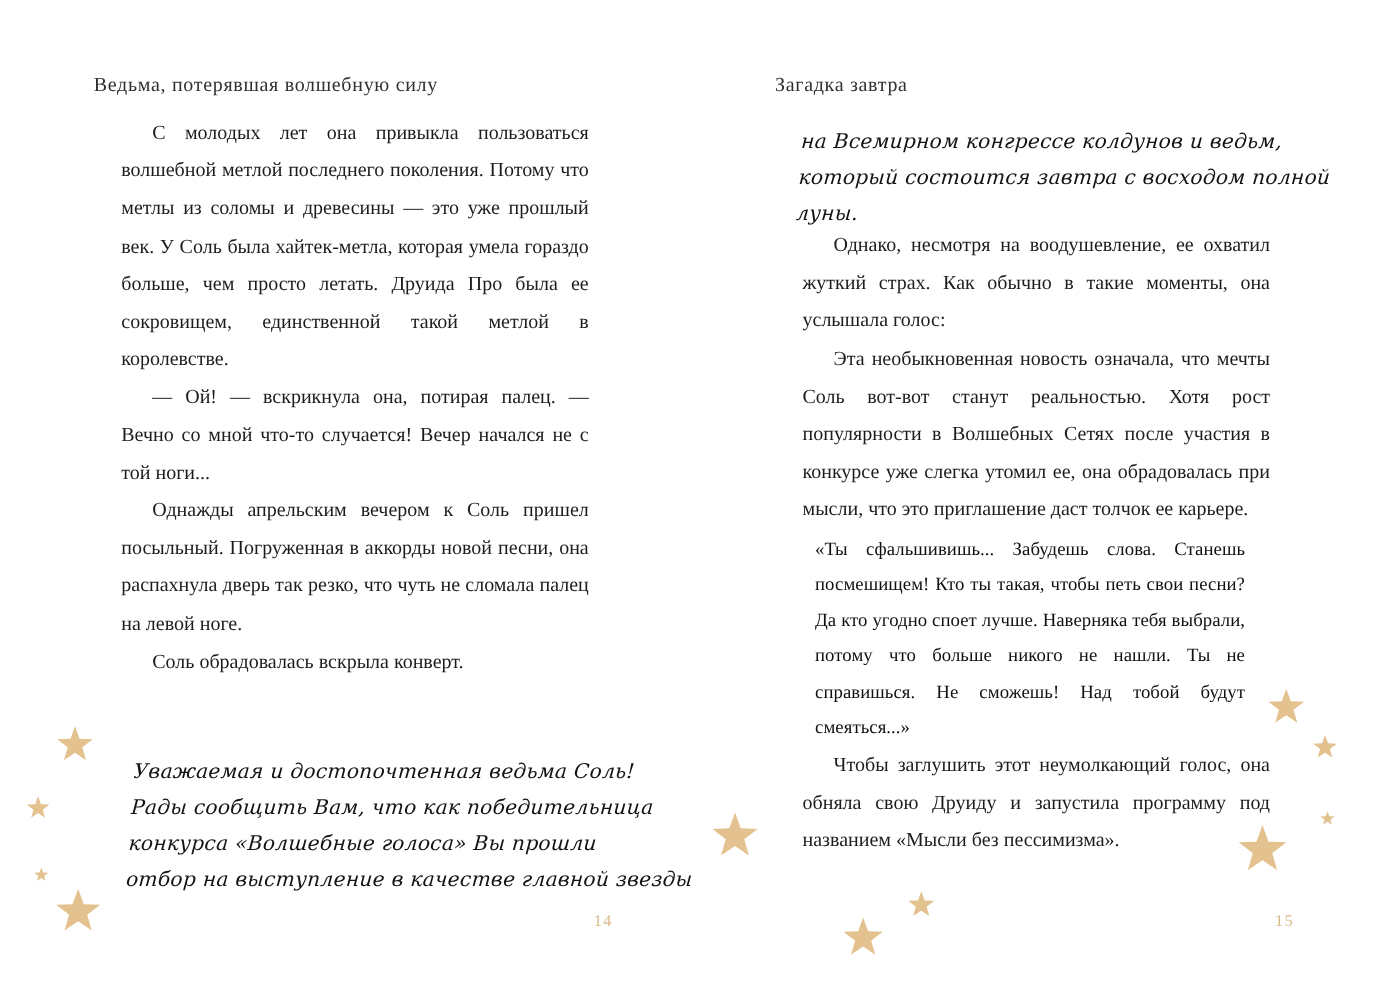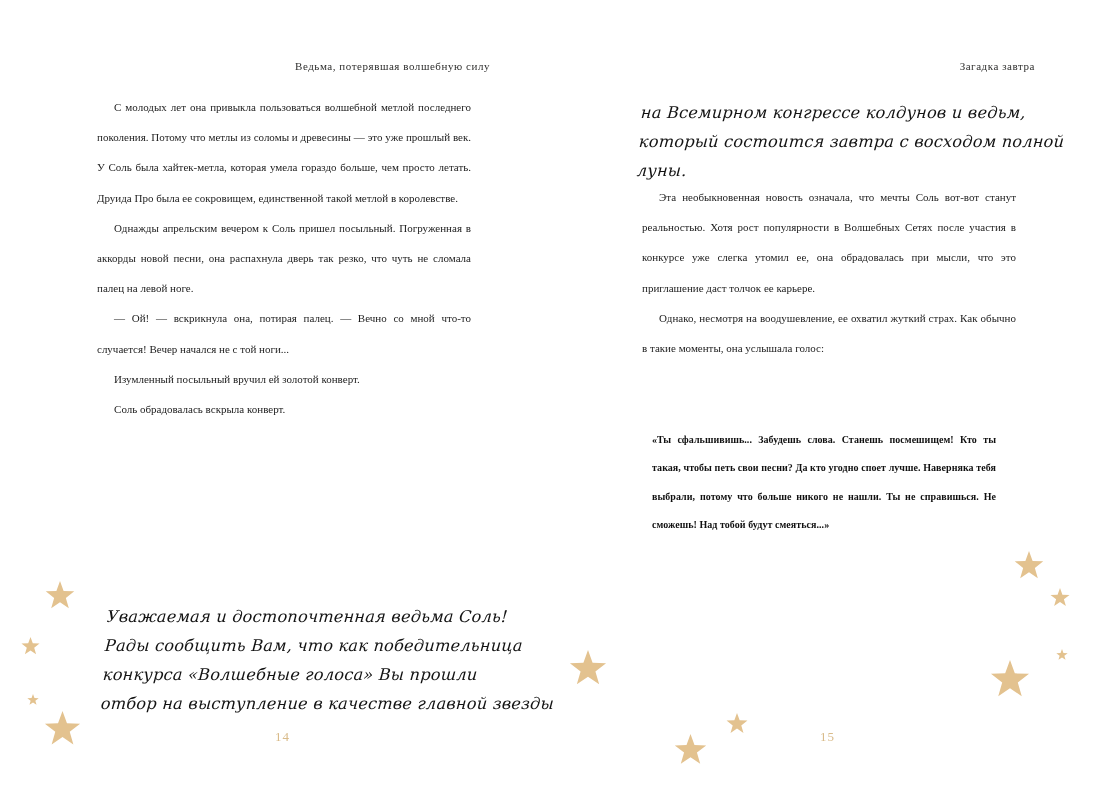--- a/index.html
+++ b/index.html
@@ -35,37 +35,37 @@
     top: 0;
     height: 797px;
   }
   .page-left  { left: 75px;  width: 415px; }
   .page-right { left: 620px; width: 415px; }
 
   .running-head {
     position: absolute;
     top: 60px;
     width: 100%;
-    text-align: right;
-    font-size: 11px;
+    text-align: left;
+    font-size: 16px;
     letter-spacing: 0.55px;
     color: #30302f;
     font-family: "Liberation Serif", "DejaVu Serif", serif;
   }
 
   .column {
     position: absolute;
     top: 92px;
     left: 22px;
     width: 374px;
   }
 
   p.body-par {
     margin: 0;
-    font-size: 11px;
+    font-size: 16px;
     line-height: 30.2px;
     text-align: justify;
     text-indent: 1.55em;
     text-justify: inter-word;
     color: #1c1c1c;
     hyphens: none;
   }
 
   
   .letter {
@@ -81,59 +81,58 @@
     transform-origin: left top;
   }
   .letter .lt-line { display: block; white-space: nowrap; }
 
   .letter-left  { position: absolute; top: 602px; left: 33px; width: 380px; }
   .letter-right { position: absolute; top: 98px; left: 22px; width: 380px; }
 
   
   .voice-quote {
     margin: 0;
-    font-size: 10px;
+    font-size: 15px;
     line-height: 28.4px;
-    font-weight: 700;
+    font-weight: 400;
     text-align: justify;
     color: #101010;
     letter-spacing: 0.05px;
   }
   .quote-block {
     position: absolute;
     left: 32px;
     width: 344px;
   }
 
   .par-block { position: absolute; left: 22px; width: 374px; }
 
   .folio {
     position: absolute;
     bottom: 52px;
     width: 100%;
-    text-align: center;
+    text-align: right;
     font-size: 13px;
     color: #d9bb8a;
     letter-spacing: 1px;
   }
 </style>
 </head>
 <body>
 
 <div id="book-spread">
 
   <div class="page page-left">
 
     <div class="running-head">Ведьма, потерявшая волшебную силу</div>
 
     <div class="column">
       <p class="body-par">С молодых лет она привыкла пользоваться волшебной метлой последнего поколения. Потому что метлы из соломы и древесины — это уже прошлый век. У Соль была хайтек-метла, которая умела гораздо больше, чем просто летать. Друида Про была ее сокровищем, единственной такой метлой в королевстве.</p>
+      <p class="body-par">— Ой! — вскрикнула она, потирая палец. — Вечно со мной что-то случается! Вечер начался не с той ноги...</p>
       <p class="body-par">Однажды апрельским вечером к Соль пришел посыльный. Погруженная в аккорды новой песни, она распахнула дверь так резко, что чуть не сломала палец на левой ноге.</p>
-      <p class="body-par">— Ой! — вскрикнула она, потирая палец. — Вечно со мной что-то случается! Вечер начался не с той ноги...</p>
-      <p class="body-par">Изумленный посыльный вручил ей золотой конверт.</p>
       <p class="body-par">Соль обрадовалась вскрыла конверт.</p>
     </div>
 
     <div class="letter letter-left">
       <span class="lt-line">Уважаемая и достопочтенная ведьма Соль!</span>
       <span class="lt-line">Рады сообщить Вам, что как победительница</span>
       <span class="lt-line">конкурса «Волшебные голоса» Вы прошли</span>
       <span class="lt-line">отбор на выступление в качестве главной звезды</span>
     </div>
 
@@ -144,28 +143,31 @@
 
     <div class="running-head">Загадка завтра</div>
 
     <div class="letter letter-right">
       <span class="lt-line">на Всемирном конгрессе колдунов и ведьм,</span>
       <span class="lt-line">который состоится завтра с восходом полной</span>
       <span class="lt-line">луны.</span>
     </div>
 
     <div class="par-block" style="top:182px;">
+      <p class="body-par">Однако, несмотря на воодушевление, ее охватил жуткий страх. Как обычно в такие моменты, она услышала голос:</p>
       <p class="body-par">Эта необыкновенная новость означала, что мечты Соль вот-вот станут реальностью. Хотя рост популярности в Волшебных Сетях после участия в конкурсе уже слегка утомил ее, она обрадовалась при мысли, что это приглашение даст толчок ее карьере.</p>
-      <p class="body-par">Однако, несмотря на воодушевление, ее охватил жуткий страх. Как обычно в такие моменты, она услышала голос:</p>
     </div>
 
     <div class="quote-block" style="top:426px;">
       <p class="voice-quote">«Ты сфальшивишь... Забудешь слова. Станешь посмешищем! Кто ты такая, чтобы петь свои песни? Да кто угодно споет лучше. Наверняка тебя выбрали, потому что больше никого не нашли. Ты не справишься. Не сможешь! Над тобой будут смеяться...»</p>
     </div>
 
+    <div class="par-block" style="top:598px;">
+      <p class="body-par">Чтобы заглушить этот неумолкающий голос, она обняла свою Друиду и запустила программу под названием «Мысли без пессимизма».</p>
+    </div>
 
     <div class="folio">15</div>
   </div>
 
   <div id="star-layer">
       <span class="star" style="left: 45px; top: 581px; width: 30px; height: 30px;">
         <svg width="30" height="30" viewBox="0 0 100 100">
           <polygon points="50.00,0.00 62.05,33.42 97.55,34.55 69.50,56.33 79.39,90.45 50.00,70.50 20.61,90.45 30.50,56.33 2.45,34.55 37.95,33.42" fill="#e3c28f"></polygon>
         </svg>
       </span>

